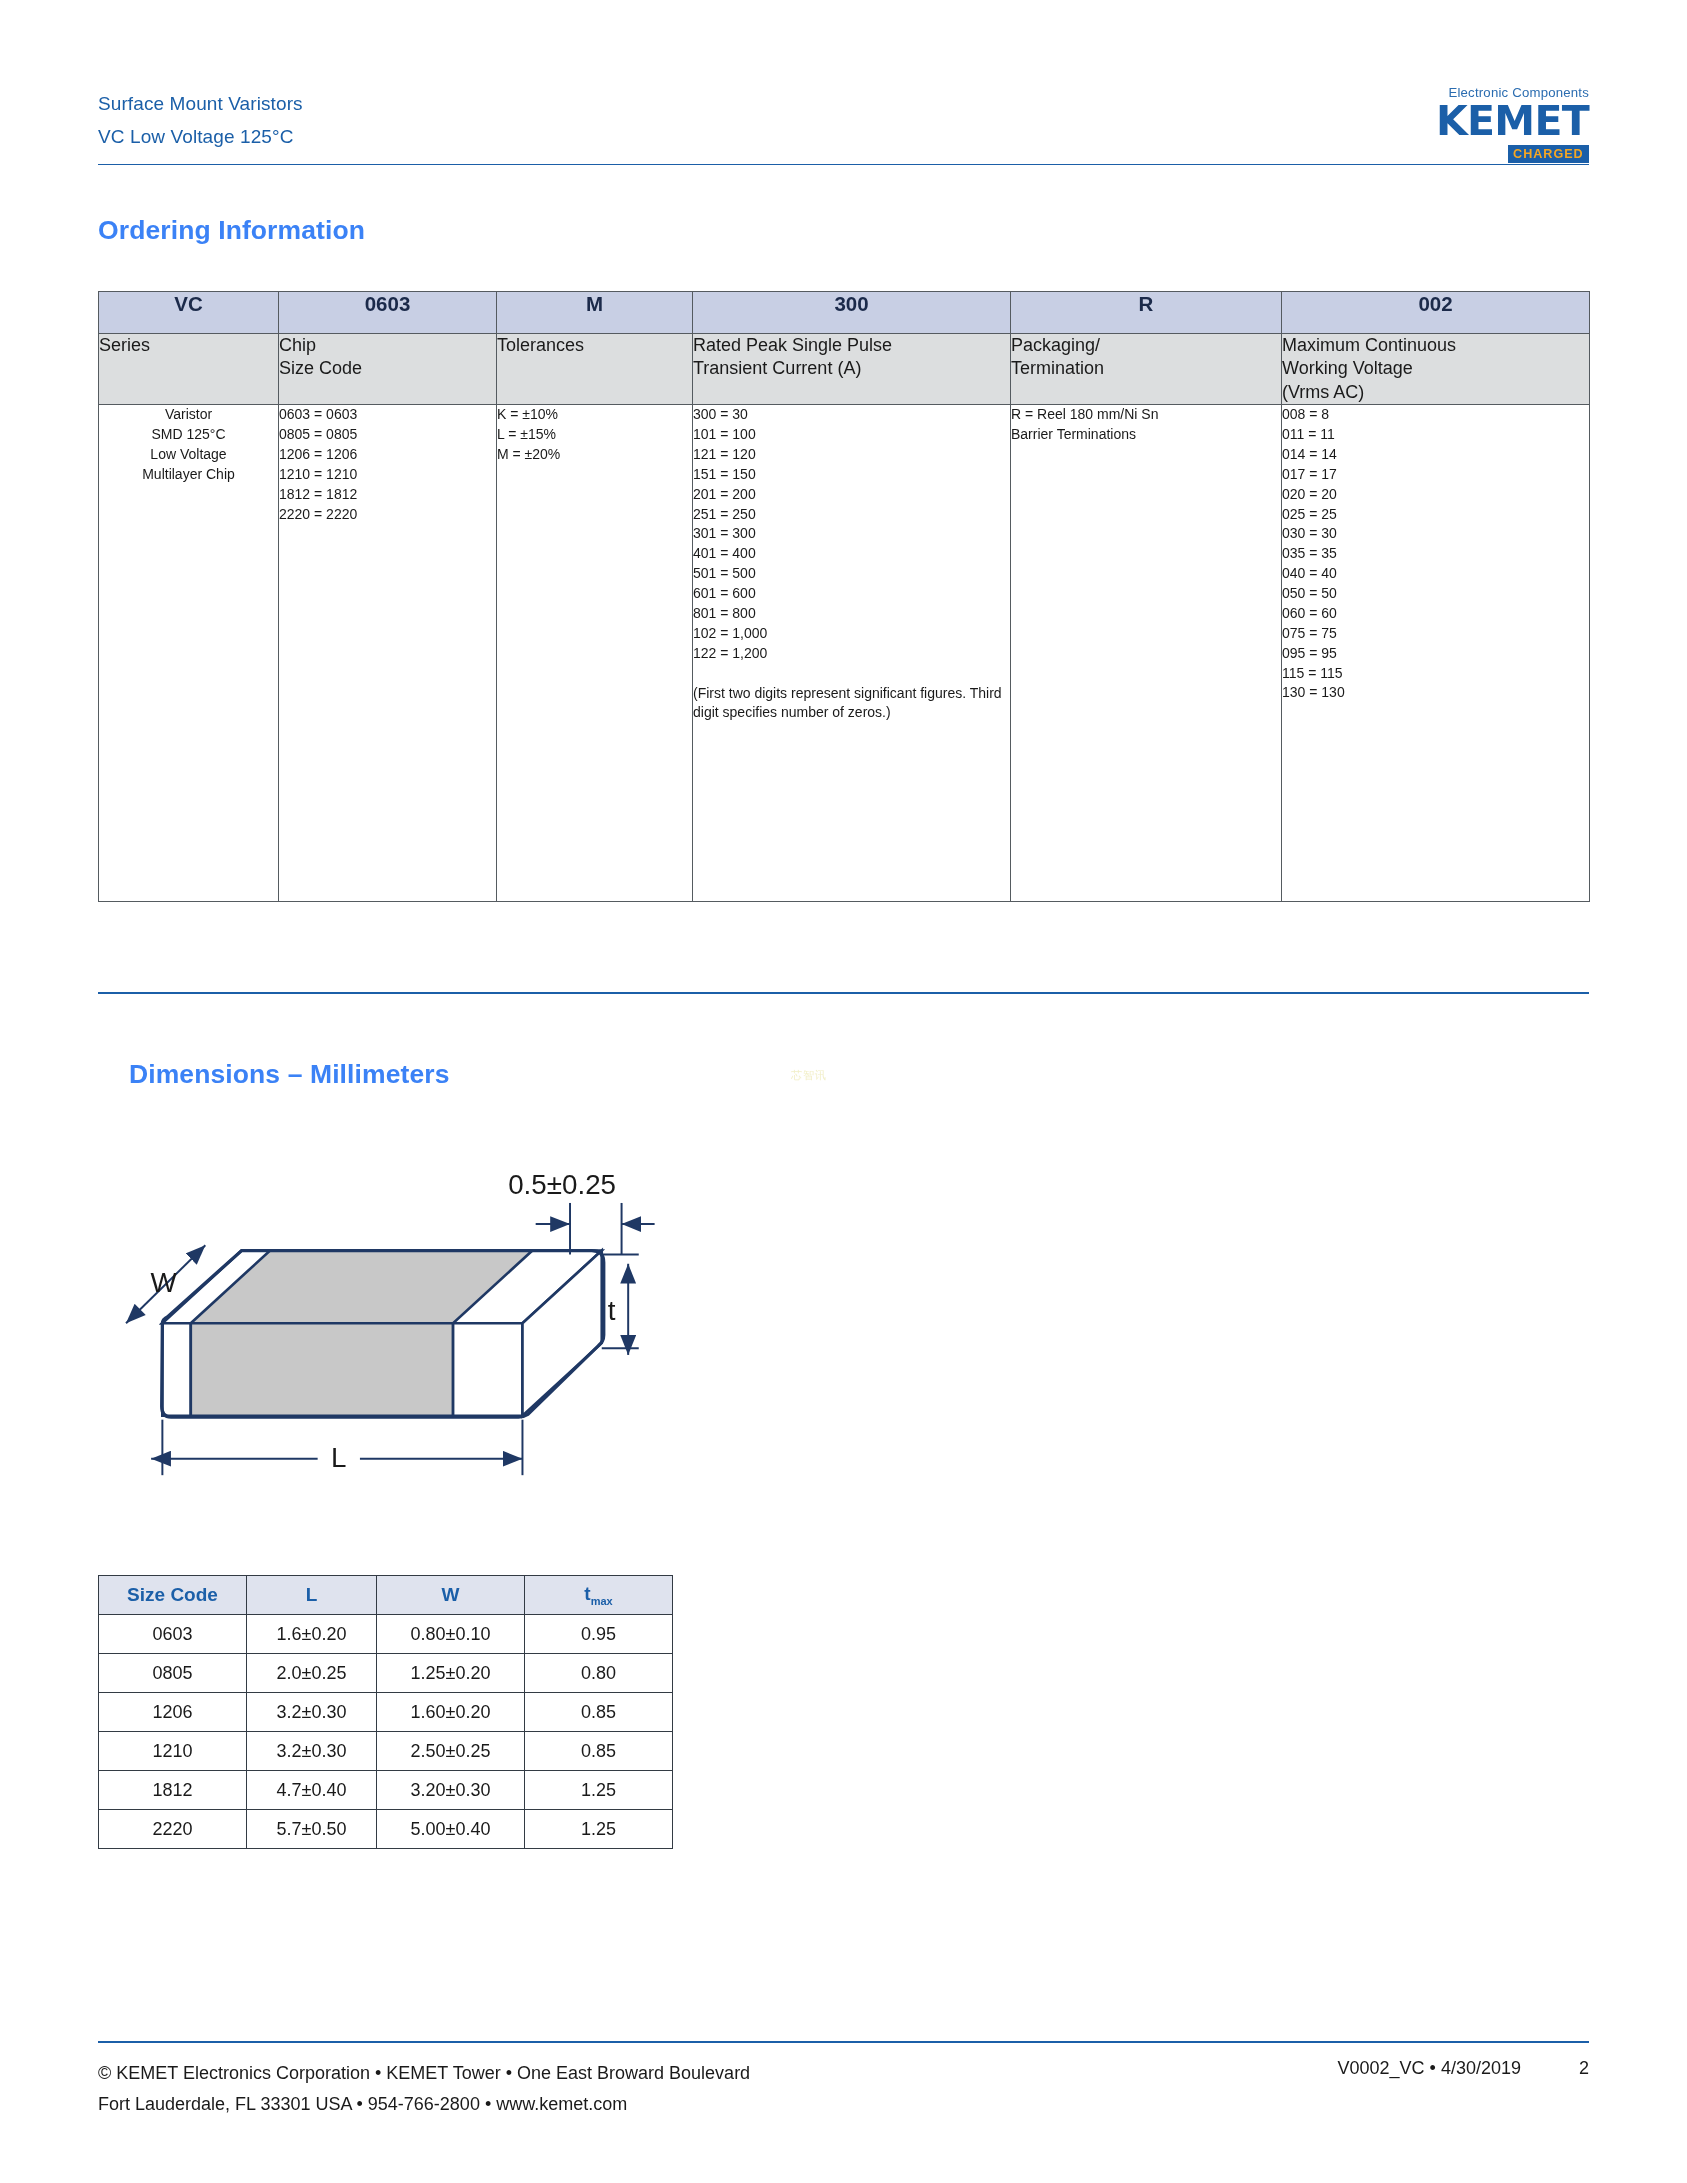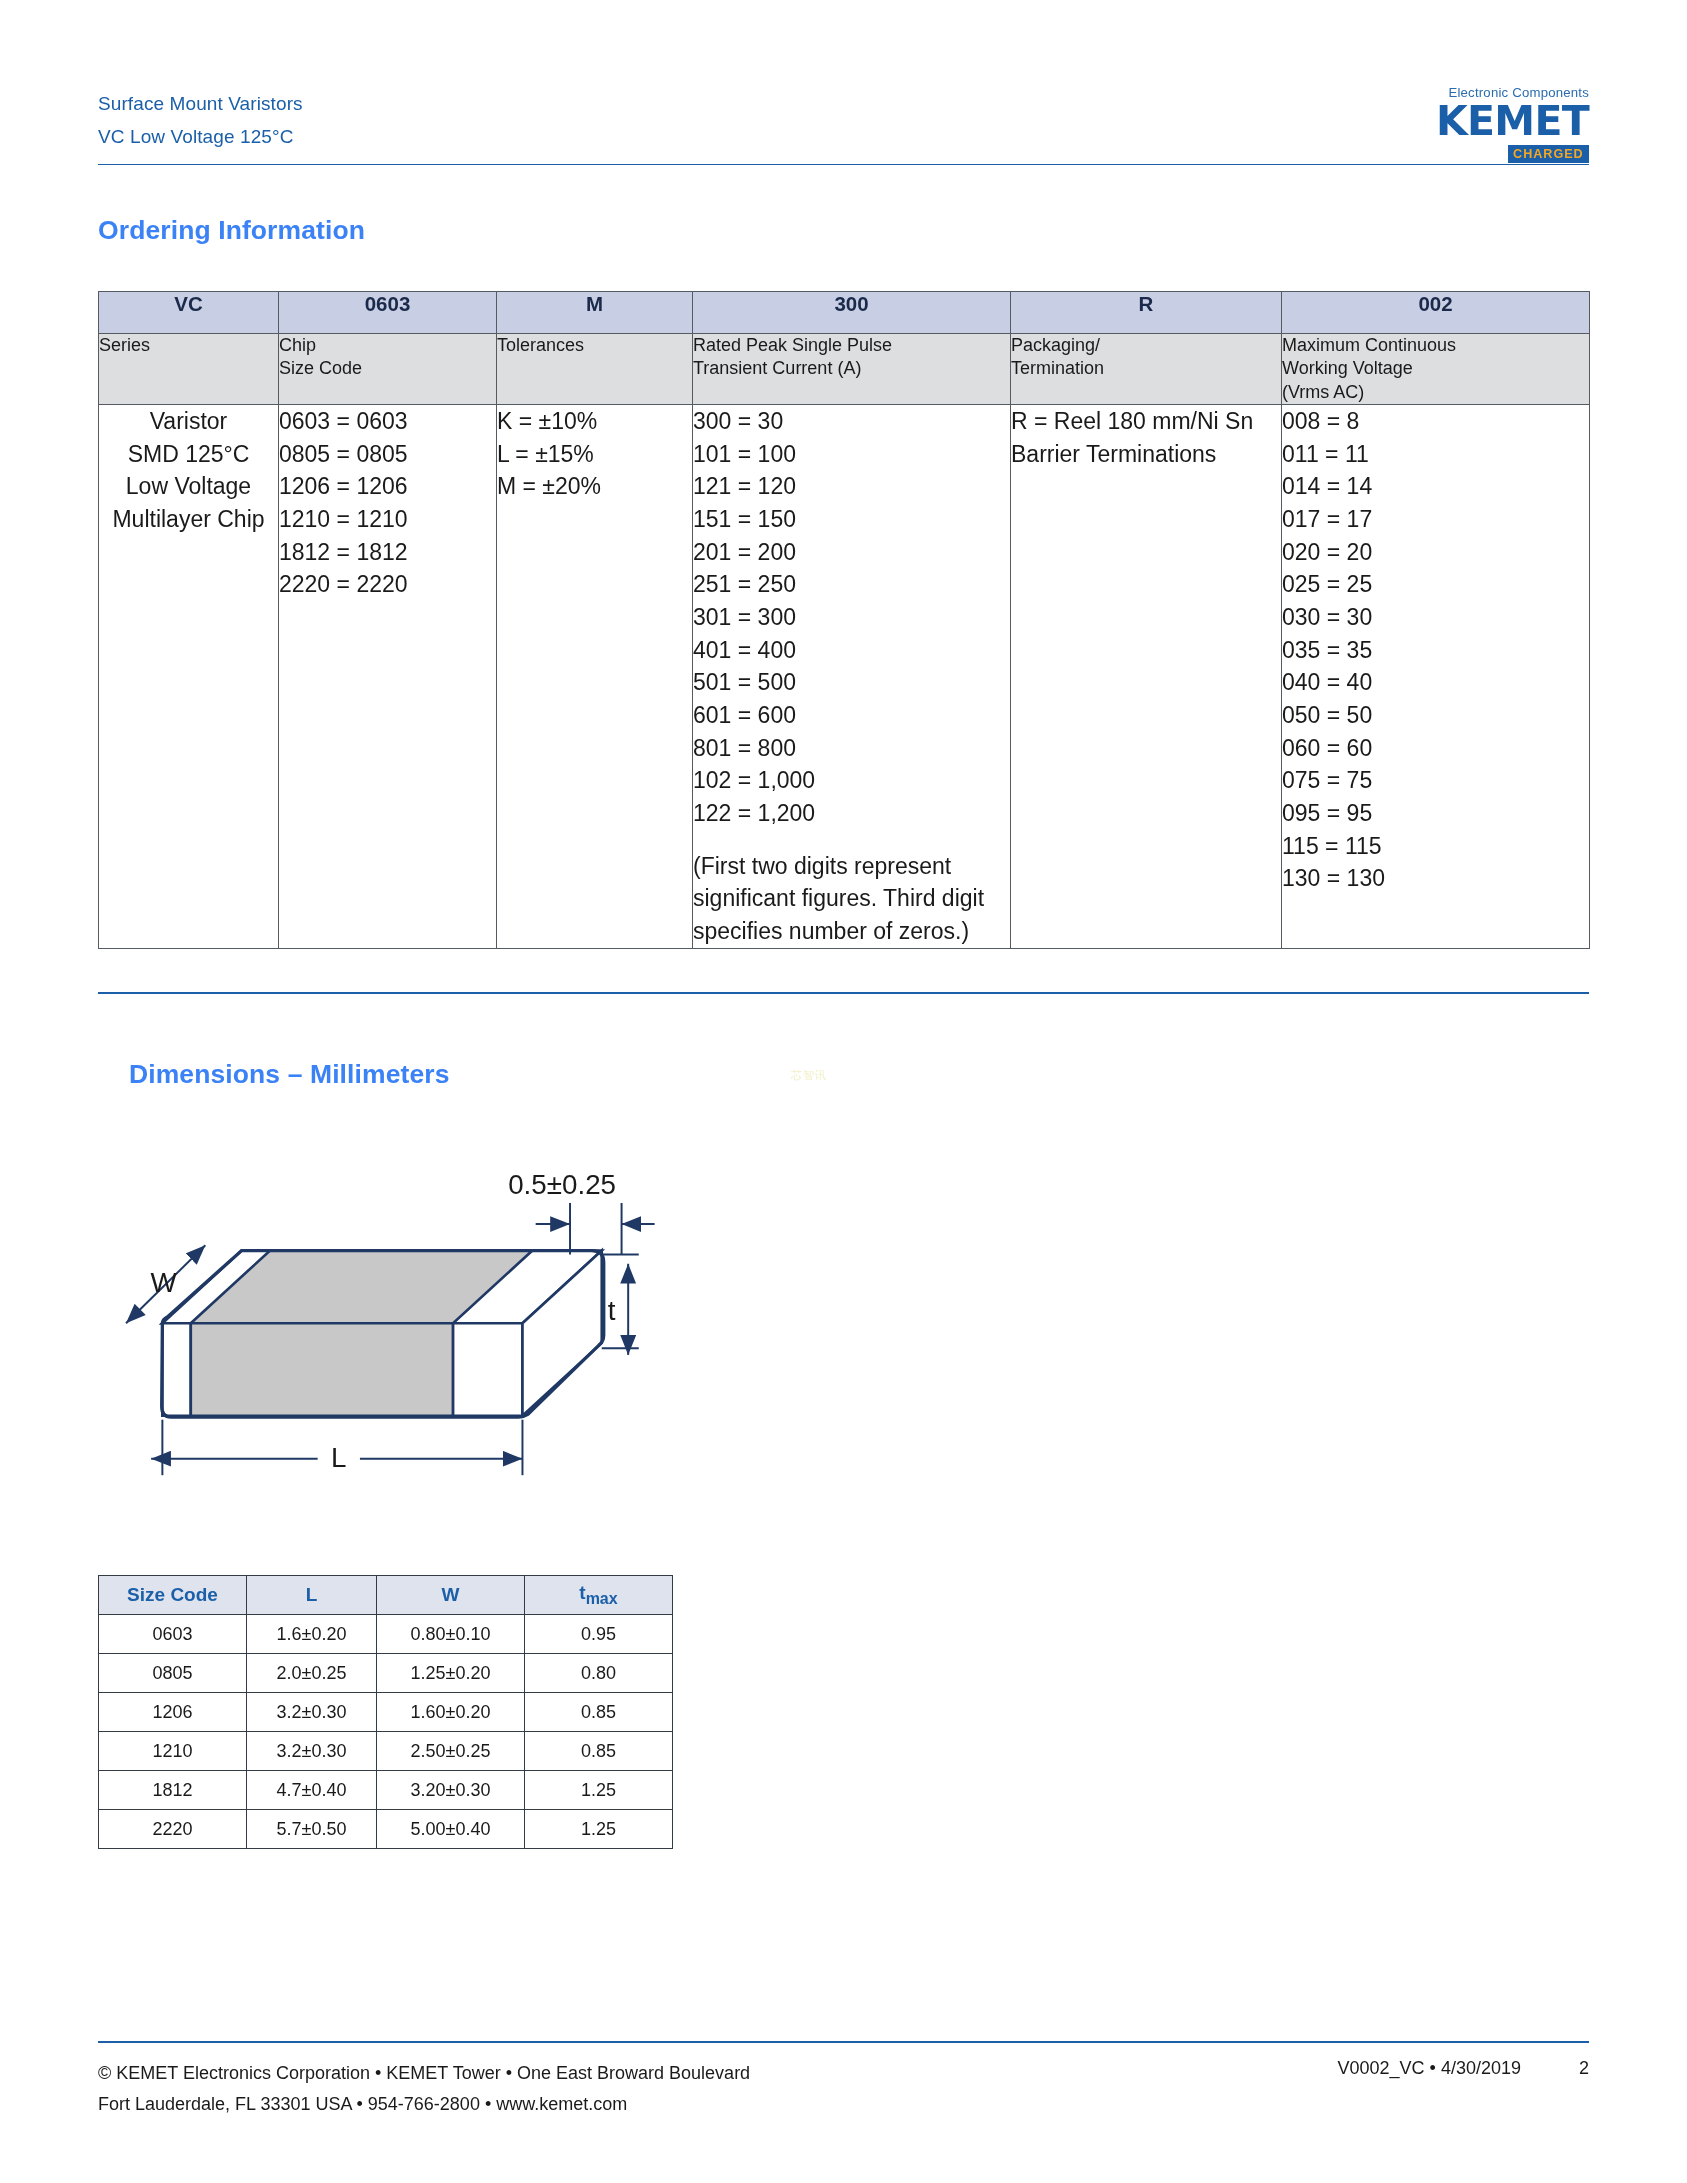--- a/index.html
+++ b/index.html
@@ -137,21 +137,21 @@
     background: #dcdedf;
     text-align: left;
     font-size: 18px;
     color: #1a1a1a;
     line-height: 1.3;
     padding: 10.6px 6.6px 10.6px 6.6px;
     vertical-align: middle;
   }
   .ord-body {
     background: #ffffff;
-    font-size: 23px;
+    font-size: 14px;
     line-height: 1.42;
     padding: 12px 14.6px 14.6px 14.6px;
     height: 496px;
   }
   .ord-body.center { text-align: center; }
   .ord-note { margin-top: 20px; }
 
   
   .drawing {
     position: absolute;
@@ -188,21 +188,21 @@
     background: #dfe3ee;
     color: #1b5fa8;
     font-weight: bold;
     font-size: 19px;
   }
   .size-table td { background: #ffffff; }
   .col-size { width: 148px; }
   .col-l { width: 130px; }
   .col-w { width: 148px; }
   .col-t { width: 148px; }
-  .sub { font-size: 16px; vertical-align: sub; font-weight: bold;}
+  .sub { font-size: 11px; vertical-align: sub; font-weight: bold;}
 
   
   .footer {
     position: absolute;
     left: 98px;
     top: 2058px;
     width: 1491px;
     font-size: 18px;
     color: #1a1a1a;
   }

